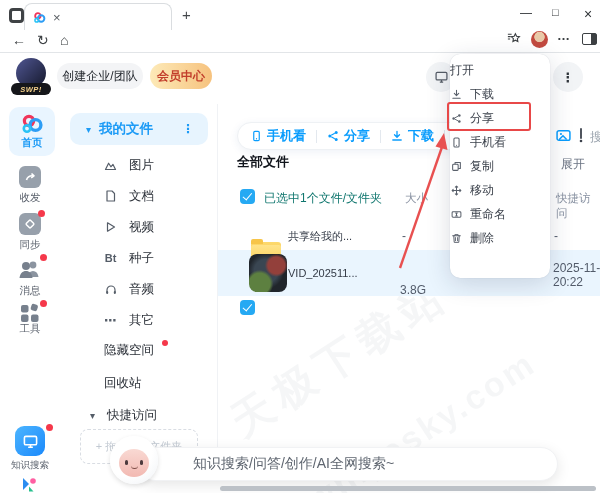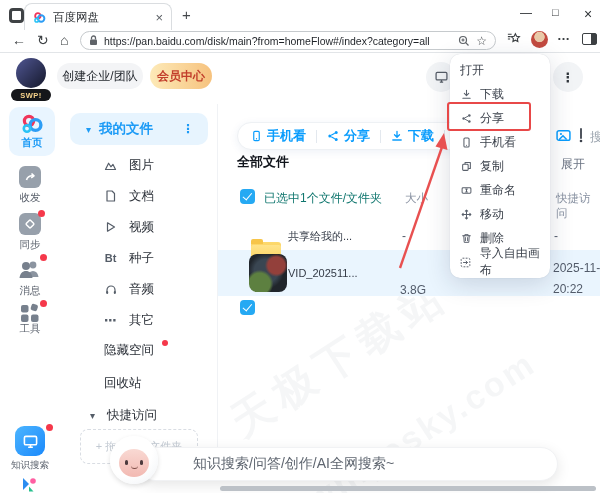--- a/index.html
+++ b/index.html
@@ -24,22 +24,22 @@
 .url-text{flex:1;font-size:10.5px;color:#1f2328;white-space:nowrap;overflow:hidden}
 .mini{display:flex;align-items:center;justify-content:center}
 .avatar-sm{left:531px;top:31px;width:17px;height:17px;border-radius:50%;
   background:radial-gradient(circle at 50% 35%,#e9c9a8 0 35%,#c24a40 40% 100%)}
 .sidebar-toggle{left:582px;top:33px;width:15px;height:12px;border:1.5px solid #3c4043;border-radius:2px}
 .sidebar-toggle::after{content:"";position:absolute;right:0;top:0;width:5px;height:100%;background:#3c4043}
 
 
 .avatar-lg{left:16px;top:58px;width:30px;height:30px;border-radius:50%;
   background:linear-gradient(135deg,#4a5088 10%,#20243f 80%)}
-.avatar-badge{left:11px;top:89px;width:40px;height:12px;background:#15161a;border-radius:6px;
-  color:#f6d28b;font-size:7.5px;font-weight:bold;display:flex;align-items:center;justify-content:center;letter-spacing:.5px}
+.avatar-badge{left:11px;top:83px;width:40px;height:12px;background:#15161a;border-radius:6px;
+  color:#f6d28b;font-size:7.5px;font-style:italic;font-weight:bold;display:flex;align-items:center;justify-content:center;letter-spacing:.5px}
 .pill{border-radius:14px;height:26px;display:flex;align-items:center;justify-content:center;font-size:12px}
 .team-pill{left:57px;top:63px;width:86px;background:#f3f4f6;color:#23272d}
 .vip-pill{left:150px;top:63px;width:62px;background:linear-gradient(90deg,#fdeab8,#f6c27e);color:#c23e2b;font-weight:bold}
 .hbtn{width:30px;height:30px;border-radius:50%;background:#f2f4f6;display:flex;align-items:center;justify-content:center}
 
 
 .rail-label{left:0;width:60px;text-align:center;font-size:10.5px;color:#5c636e}
 .home-tile{left:9px;top:107px;width:46px;height:49px;background:#e9f5ff;border-radius:10px;
   display:flex;flex-direction:column;align-items:center;justify-content:center;gap:2px}
 .home-label{font-size:10.5px;color:#1d9bf6;font-weight:bold}
@@ -80,21 +80,21 @@
 .folder::before{content:"";position:absolute;top:-3.5px;left:0;width:12px;height:5px;background:#f7c549;border-radius:2px 2px 0 0}
 .folder::after{content:"";position:absolute;top:3px;left:0;width:30px;height:17px;background:linear-gradient(#ffe389,#fbd35e);border-radius:2px}
 .thumb{left:249px;top:254px;width:38px;height:38px;border-radius:8px;
   background:radial-gradient(circle at 28% 78%,#5d8040 0 26%,rgba(0,0,0,0) 34%),
              radial-gradient(circle at 72% 30%,#93403b 0 22%,rgba(0,0,0,0) 30%),
              radial-gradient(circle at 45% 45%,#3a4652 0 40%,rgba(0,0,0,0) 60%),#20252b}
 
 
 .ctx{left:450px;top:54px;width:100px;height:224px;background:#fff;border-radius:10px;z-index:40;
   box-shadow:0 6px 24px rgba(25,40,70,.16),0 0 1px rgba(25,40,70,.2);padding:4px 0}
-.ctx-item{height:24px;display:flex;align-items:center;padding-left:10px;gap:8px}
+.ctx-item{height:24px;display:flex;align-items:center;gap:8px}
 .ctx-item .ci{width:12px;height:12px;color:#59606b;display:flex;align-items:center;justify-content:center}
 .ctx-item .cl{font-size:12px;color:#3c424c}
 .redbox{left:447px;top:102px;width:84px;height:29px;border:2.5px solid #e84848;border-radius:3px;z-index:47}
 
 
 .wm{color:rgba(125,136,152,.08);font-weight:bold;white-space:nowrap;transform:rotate(-33deg);z-index:0}
 .assist-pill{left:138px;top:447px;width:420px;height:34px;background:#fff;border:1px solid #f1f2f4;border-radius:17px;
   box-shadow:0 4px 14px rgba(0,0,0,.10);display:flex;align-items:center;padding-left:54px;z-index:25}
 .assist-text{font-size:14px;color:#5f6670}
 .mascot{left:108px;top:436px;width:52px;height:52px;z-index:30}
@@ -117,49 +117,32 @@
   <div class="abs tab-actions"></div>
 
   <div class="abs tab">
     <span>
       <svg width="13" height="13" viewBox="0 0 24 24">
         <circle cx="9" cy="9" r="5" fill="none" stroke="#f0355a" stroke-width="3.4"></circle>
         <circle cx="15" cy="14" r="6" fill="none" stroke="#2d9df5" stroke-width="3.6"></circle>
         <circle cx="7" cy="17" r="3.4" fill="none" stroke="#29c3f6" stroke-width="2.8"></circle>
       </svg>
     </span>
-    <span class="tab-title">百度网盘</span>
     <span class="tab-close">×</span>
   </div>
   <div class="abs newtab">+</div>
 
   <div class="abs wctl" style="left:520px">—</div>
   <div class="abs wctl" style="left:552px;font-size:11px">□</div>
   <div class="abs wctl" style="left:584px;font-size:14px">×</div>
 
   <div class="abs navbar-ico" style="left:12px">←</div>
   <div class="abs navbar-ico" style="left:37px">↻</div>
   <div class="abs navbar-ico" style="left:60px">⌂</div>
 
-  <div class="abs urlbar">
-    <span class="mini">
-      <svg width="9" height="11" viewBox="0 0 9 11">
-        <rect x="1" y="4.5" width="7" height="5.5" rx="1" fill="#5f6368"></rect>
-        <path d="M2.5 4.5V3a2 2 0 0 1 4 0v1.5" fill="none" stroke="#5f6368" stroke-width="1.3"></path>
-      </svg>
-    </span>
-    <span class="url-text">https://pan.baidu.com/disk/main?from=homeFlow#/index?category=all</span>
-    <span class="mini">
-      <svg width="12" height="12" viewBox="0 0 12 12">
-        <circle cx="5" cy="5" r="3.5" fill="none" stroke="#5f6368" stroke-width="1.2"></circle>
-        <path d="M7.7 7.7 10.5 10.5 M3.4 5h3.2 M5 3.4v3.2" stroke="#5f6368" stroke-width="1.2"></path>
-      </svg>
-    </span>
-    <span style="font-size:12px;color:#474b4f">☆</span>
-  </div>
 
   <span class="abs mini" style="left:506px;top:31px">
     <svg width="15" height="15" viewBox="0 0 16 16">
       <path d="M2 3.5h4 M2 6h3 M2 8.5h2.4" stroke="#3c4043" stroke-width="1.2"></path>
       <path d="M10 3l1.3 2.7 3 .4-2.2 2.1.5 3-2.6-1.4-2.6 1.4.5-3L5.7 6.1l3-.4z" fill="none" stroke="#3c4043" stroke-width="1.2"></path>
     </svg>
   </span>
   <div class="abs avatar-sm"></div>
   <div class="abs" style="left:557px;top:28px;font-size:13px;color:#3c4043;font-weight:bold">…</div>
   <div class="abs sidebar-toggle"></div>
@@ -378,21 +361,21 @@
 <div class="abs folder"></div>
 <div class="abs fname" style="left:288px;top:229px">共享给我的...</div>
 <div class="abs fmeta" style="left:402px;top:229px">-</div>
 <div class="abs fmeta" style="left:554px;top:229px">-</div>
 
 <div class="abs cbx" style="left:240px;top:265px"></div>
 <div class="abs thumb"></div>
 <div class="abs fname" style="left:288px;top:267px">VID_202511...</div>
 <div class="abs fmeta" style="left:400px;top:283px">3.8G</div>
 <div class="abs fmeta" style="left:553px;top:261px;width:47px;overflow:hidden;white-space:nowrap">2025-11-1</div>
-<div class="abs fmeta" style="left:553px;top:282px">20:22</div>
+<div class="abs fmeta" style="left:553px;top:275px">20:22</div>
 
 <div class="abs ctx">
   <div class="ctx-item">
     <span class="cl">打开</span>
   </div>
   <div class="ctx-item">
     <span class="ci">
       <svg width="11" height="11" viewBox="0 0 12 12">
           <path d="M6 1.3v5.7 M3.6 4.8 6 7.2 8.4 4.8 M2 10h8" fill="none" stroke="currentColor" stroke-width="1.15" stroke-linecap="round" stroke-linejoin="round"></path>
         </svg>
@@ -424,50 +407,41 @@
       <svg width="11" height="11" viewBox="0 0 12 12">
           <rect x="1.8" y="3.6" width="6" height="6.6" rx="1" fill="none" stroke="currentColor" stroke-width="1.15"></rect>
           <path d="M4.4 3.6V1.6h5.8v6.6H7.8" fill="none" stroke="currentColor" stroke-width="1.15" stroke-linejoin="round"></path>
         </svg>
     </span>
     <span class="cl">复制</span>
   </div>
   <div class="ctx-item">
     <span class="ci">
       <svg width="11" height="11" viewBox="0 0 12 12">
+          <path d="M6 1.2v9.6 M1.2 6h9.6 M4.7 2.4 6 1.2l1.3 1.2 M4.7 9.6 6 10.8l1.3-1.2 M2.4 4.7 1.2 6l1.2 1.3 M9.6 4.7 10.8 6 9.6 7.3" fill="none" stroke="currentColor" stroke-width="1.1" stroke-linecap="round" stroke-linejoin="round"></path>
+        </svg>
+    </span>
+    <span class="cl">移动</span>
+  </div>
+  <div class="ctx-item">
+    <span class="ci">
+      <svg width="11" height="11" viewBox="0 0 12 12">
           <rect x="1.2" y="3" width="9.6" height="6" rx="1" fill="none" stroke="currentColor" stroke-width="1.1"></rect>
           <path d="M6 4.4v3.2 M5 4.4h2 M5 7.6h2" stroke="currentColor" stroke-width="1.1" stroke-linecap="round"></path>
         </svg>
     </span>
     <span class="cl">重命名</span>
   </div>
   <div class="ctx-item">
     <span class="ci">
       <svg width="11" height="11" viewBox="0 0 12 12">
-          <path d="M6 1.2v9.6 M1.2 6h9.6 M4.7 2.4 6 1.2l1.3 1.2 M4.7 9.6 6 10.8l1.3-1.2 M2.4 4.7 1.2 6l1.2 1.3 M9.6 4.7 10.8 6 9.6 7.3" fill="none" stroke="currentColor" stroke-width="1.1" stroke-linecap="round" stroke-linejoin="round"></path>
-        </svg>
-    </span>
-    <span class="cl">移动</span>
-  </div>
-  <div class="ctx-item">
-    <span class="ci">
-      <svg width="11" height="11" viewBox="0 0 12 12">
           <path d="M1.8 3h8.4 M4.2 3V1.8h3.6V3 M3 3l.5 7.2h5L9 3 M4.8 5v3.4 M7.2 5v3.4" fill="none" stroke="currentColor" stroke-width="1.05" stroke-linecap="round" stroke-linejoin="round"></path>
         </svg>
     </span>
     <span class="cl">删除</span>
-  </div>
-  <div class="ctx-item">
-    <span class="ci">
-      <svg width="11" height="11" viewBox="0 0 12 12">
-          <rect x="1.3" y="1.3" width="9.4" height="9.4" rx="1.5" fill="none" stroke="currentColor" stroke-width="1.05" stroke-dasharray="2 1.4"></rect>
-          <path d="M3.8 6h4.2 M6.6 4.5 8.2 6 6.6 7.5" fill="none" stroke="currentColor" stroke-width="1.05" stroke-linecap="round" stroke-linejoin="round"></path>
-        </svg>
-    </span>
-    <span class="cl">导入自由画布</span>
   </div>
 </div>
 
 <div class="abs redbox"></div>
 <svg class="abs" style="left:0;top:0;width:600px;height:493px;z-index:46;pointer-events:none">
   <line x1="400" y1="268" x2="442" y2="147" stroke="#e85050" stroke-width="2.4"></line>
   <polygon points="444,133 447.5,150 435.5,146.5" fill="#e85050"></polygon>
 </svg>
 
 <div class="abs assist-pill">

